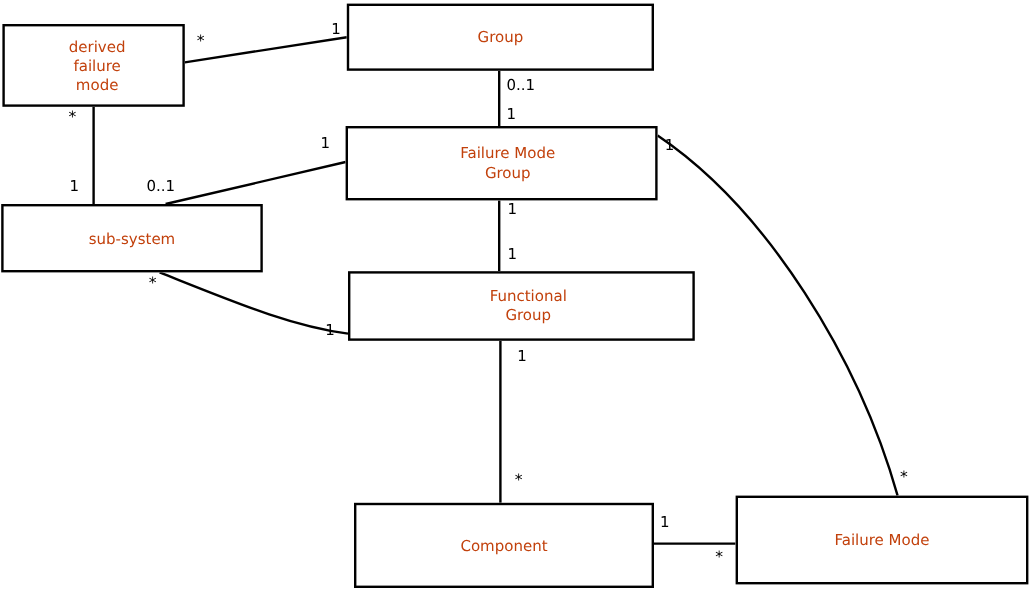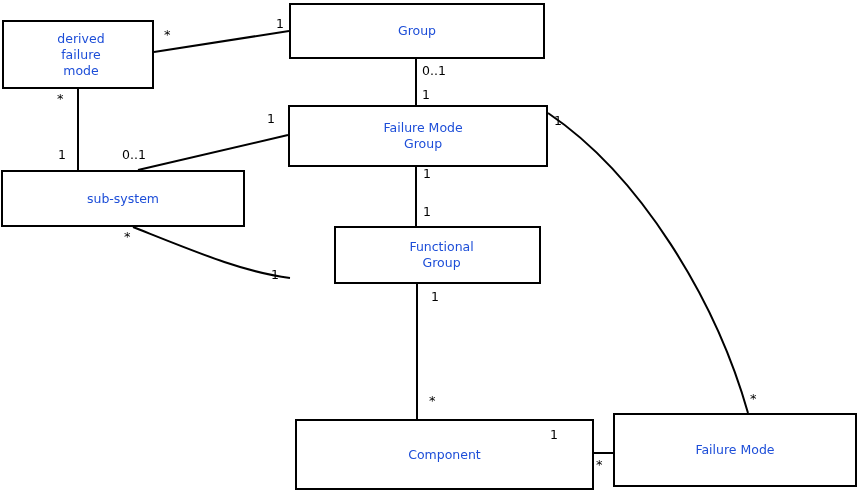--- a/index.html
+++ b/index.html
@@ -25,21 +25,21 @@
   }
   .uml-box {
     position: absolute;
     box-sizing: border-box;
     border: 2px solid #000000;
     background: #ffffff;
     display: flex;
     align-items: center;
     justify-content: center;
     text-align: center;
-    color: #1d4ed8;
+    color: #c2410c;
     font-size: 12.5px;
     line-height: 16px;
     z-index: 2;
   }
   .uml-box .box-label {
     display: block;
     white-space: pre-line;
   }
   
   .uml-box.label-right-shift {
@@ -87,28 +87,28 @@
 failure
 mode</span>
       </div>
       <div class="uml-box" style="left: 289px; top: 3px; width: 256px; height: 56px;">
         <span class="box-label">Group</span>
       </div>
       <div class="uml-box label-right-shift" style="left: 288px; top: 105px; width: 260px; height: 62px;">
         <span class="box-label">Failure Mode
 Group</span>
       </div>
-      <div class="uml-box" style="left: 1px; top: 170px; width: 244px; height: 57px; text-align: center;">
+      <div class="uml-box" style="left: 1px; top: 170px; width: 218px; height: 57px; text-align: center;">
         <span class="box-label">sub-system</span>
       </div>
-      <div class="uml-box label-right-shift" style="left: 290px; top: 226px; width: 207px; height: 58px; margin-left: 44px;">
+      <div class="uml-box label-right-shift" style="left: 290px; top: 226px; width: 289px; height: 58px;">
         <span class="box-label">Functional
 Group</span>
       </div>
-      <div class="uml-box" style="left: 295px; top: 419px; width: 299px; height: 71px;">
+      <div class="uml-box" style="left: 295px; top: 419px; width: 250px; height: 71px;">
         <span class="box-label">Component</span>
       </div>
       <div class="uml-box" style="left: 613px; top: 413px; width: 244px; height: 74px;">
         <span class="box-label">Failure Mode</span>
       </div>
     </div>
   <div id="labels-layer">
       <span class="mult-label asterisk" style="left: 164px; top: 28px;">*</span>
       <span class="mult-label" style="left: 276px; top: 17px;">1</span>
       <span class="mult-label" style="left: 422px; top: 64px;">0..1</span>

